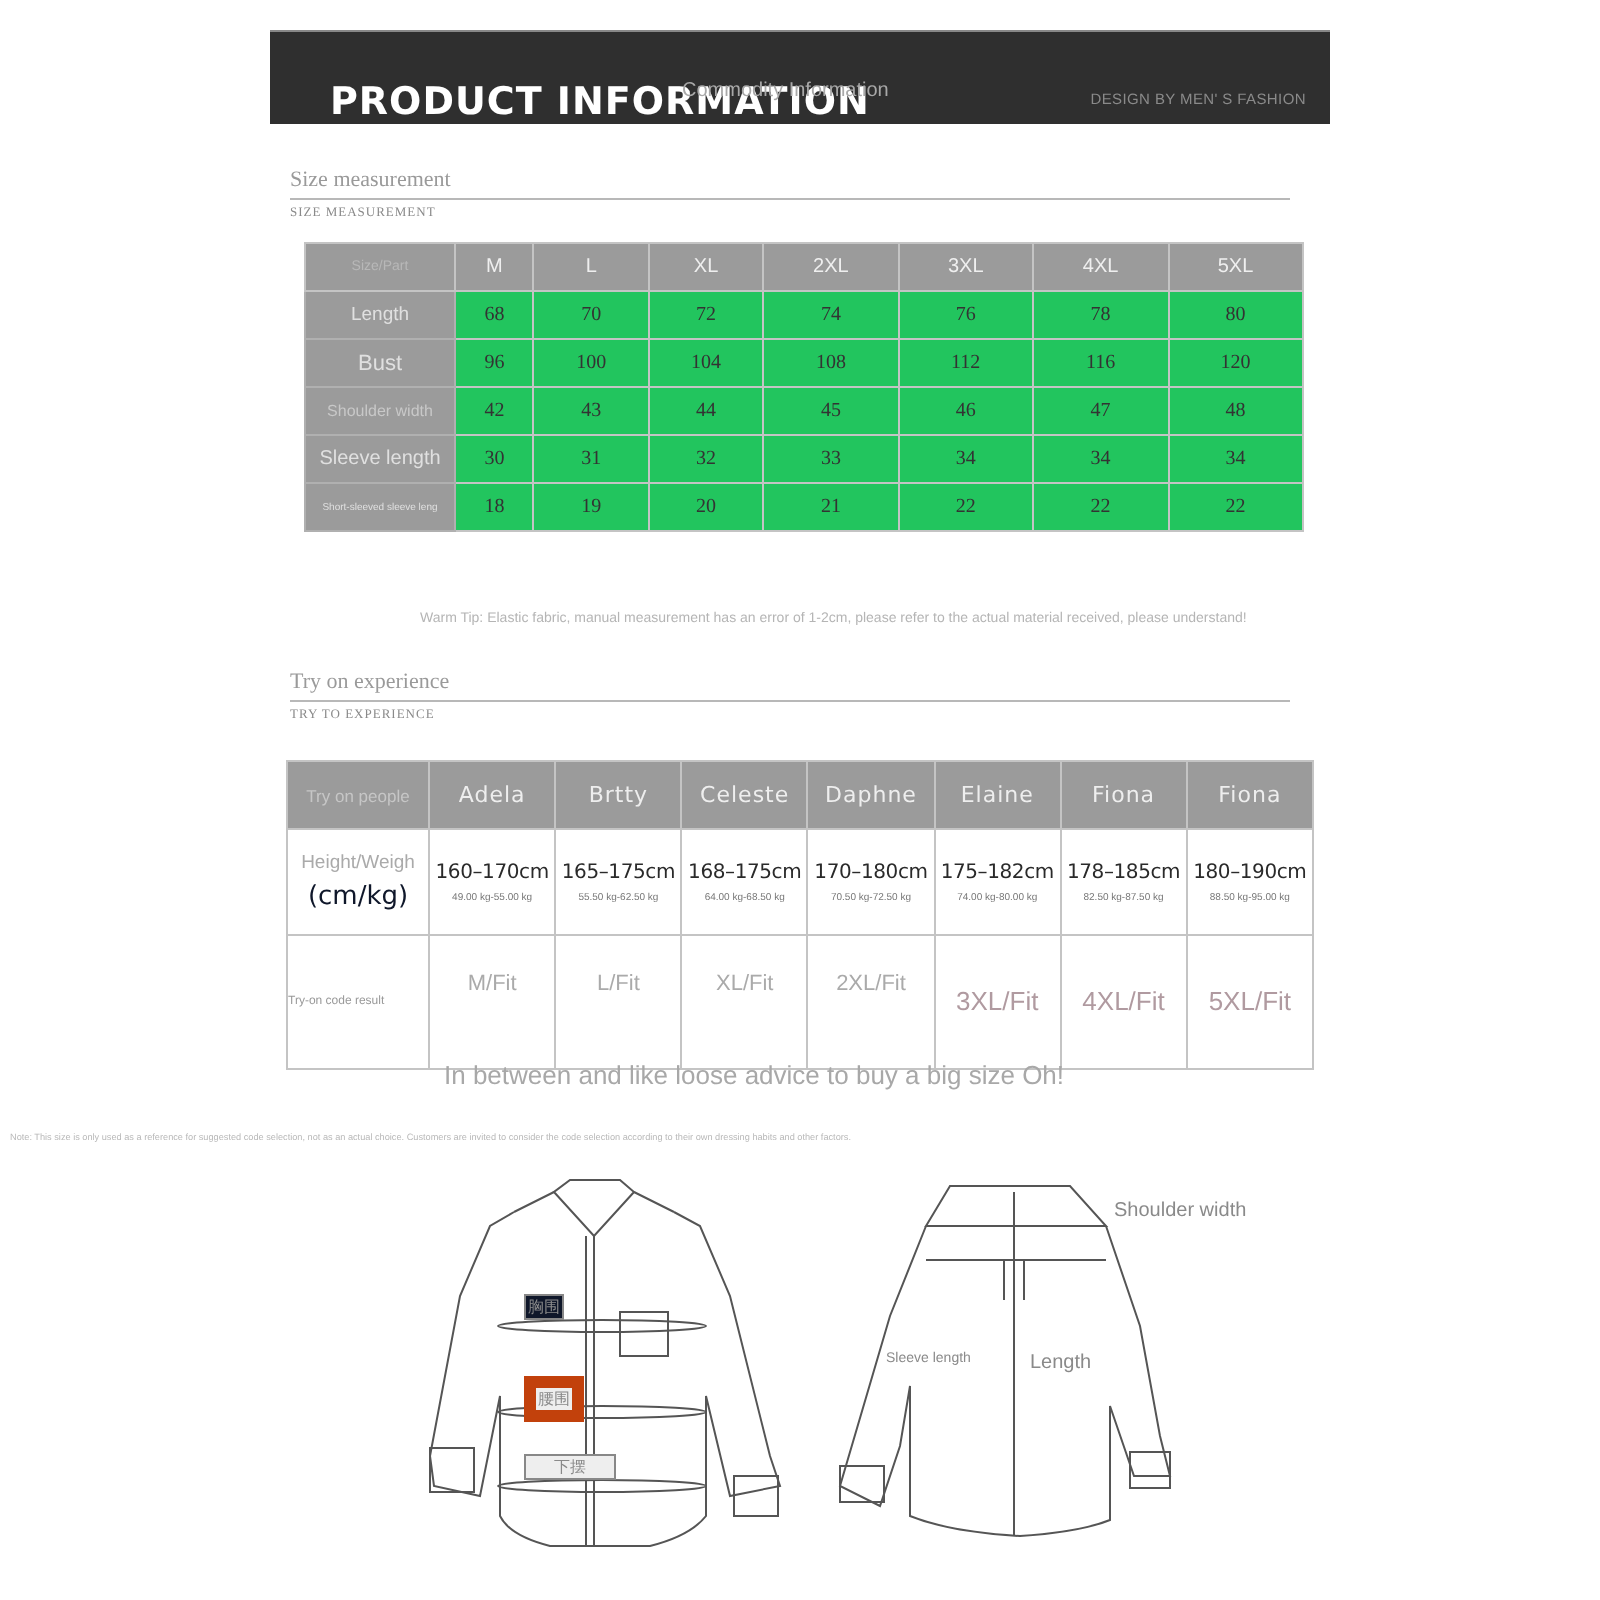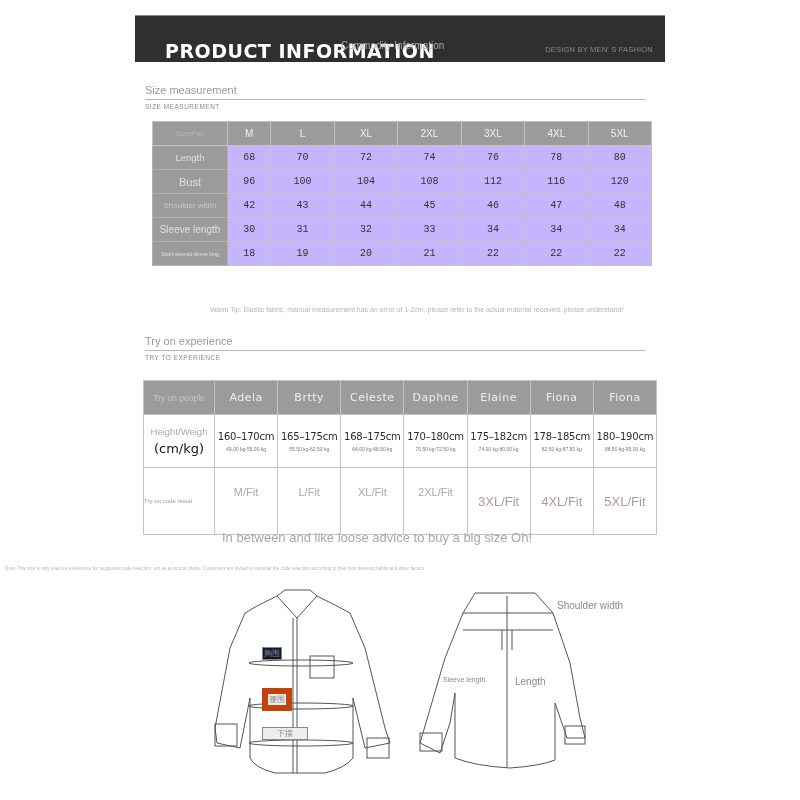--- a/index.html
+++ b/index.html
@@ -3,31 +3,31 @@
 <meta charset="utf-8">
 <style>
   html, body { margin:0; padding:0; background:#ffffff; }
   body { width:800px; height:800px; position:relative; overflow:hidden; font-family:"Liberation Sans", sans-serif; }
 
   .banner { position:absolute; left:135px; top:15px; width:530px; height:46px; background:#2f2f2f; border-top:1px solid #888; }
   .banner .title { position:absolute; left:30px; top:24px; color:#ffffff; font-weight:bold; font-size:19px; letter-spacing:0.5px; font-family:"DejaVu Sans", sans-serif; }
   .banner .subtitle { position:absolute; left:206px; top:24px; color:#a8a8a8; font-size:10px; }
   .banner .brand { position:absolute; right:12px; top:29px; color:#8a8a8a; font-size:7.5px; letter-spacing:0.2px; }
 
-  .sec-head { position:absolute; left:145px; width:500px; }
+  .sec-head { position:absolute; left:145px; width:500px;font-family:Liberation Serif, serif; }
   .sec-head .h1 { color:#9a9a9a; font-size:11px; }
   .sec-head .rule { height:1px; background:#b8b8b8; margin-top:3px; }
   .sec-head .h2 { color:#8a8a8a; font-size:6.5px; letter-spacing:0.5px; margin-top:3px; }
 
   table { border-collapse:collapse; position:absolute; }
   .size-table { left:152px; top:121px; width:500px; }
   .size-table td, .size-table th { border:1px solid #c4c4c4; text-align:center; height:23px; padding:0; font-weight:normal; }
   .size-table th { background:#9b9b9b; color:#efefef; font-size:10px; }
   .size-table td.rowlab { background:#9b9b9b; color:#e0e0e0; font-size:9.5px; white-space:nowrap; overflow:hidden; max-width:72px; border-color:#b0b0b0; }
-  .size-table td.val { color:#333; font-size:10px; font-family:Liberation Mono, monospace; background:#c4b5fd; }
+  .size-table td.val { color:#333; font-size:10px; font-family:Liberation Serif, serif; background:#22c55e; }
   .size-table td.rowlab.small { font-size:5px; }
   .size-table td.rowlab.big { font-size:11px; }
 
   .tip { position:absolute; left:210px; top:306px; font-size:7px; color:#b5b5b5; white-space:nowrap; }
 
   .try-table { left:143px; top:380px; width:514px; }
   .try-table td, .try-table th { border:1px solid #c4c4c4; text-align:center; padding:0; font-weight:normal;margin-left:44px; }
   .try-table th { background:#9b9b9b; color:#eeeeee; font-size:11px; height:33px; font-family:"DejaVu Sans", sans-serif; letter-spacing:0.5px; }
   .try-table th.first { color:#c6c6c6; font-size:8.5px; font-family:"Liberation Sans", sans-serif; letter-spacing:0; }
   .try-table td { height:52px; background:#fff; vertical-align:middle; }

